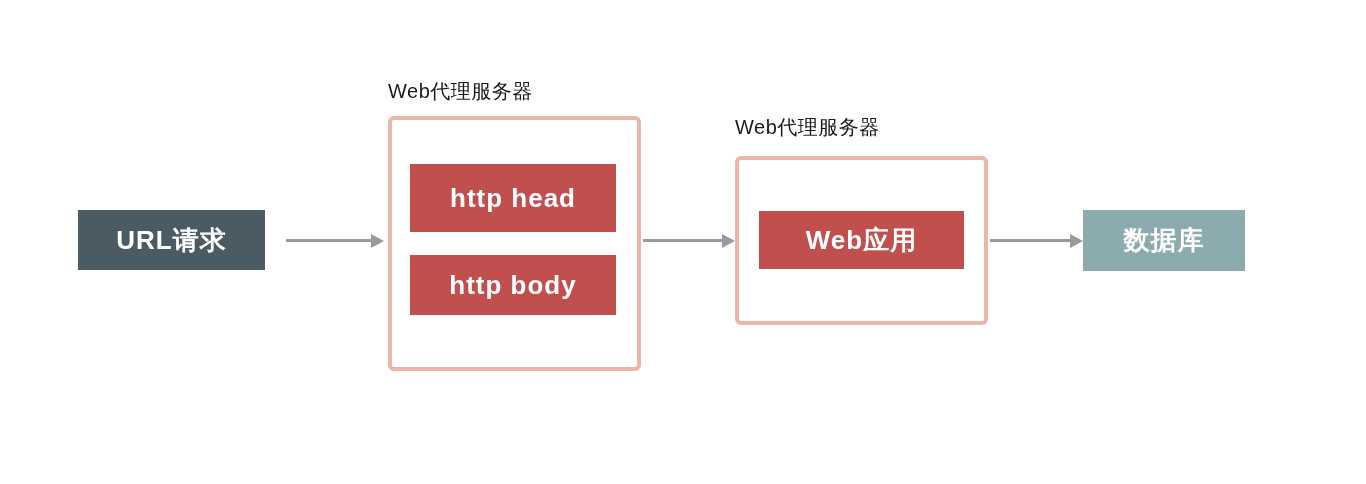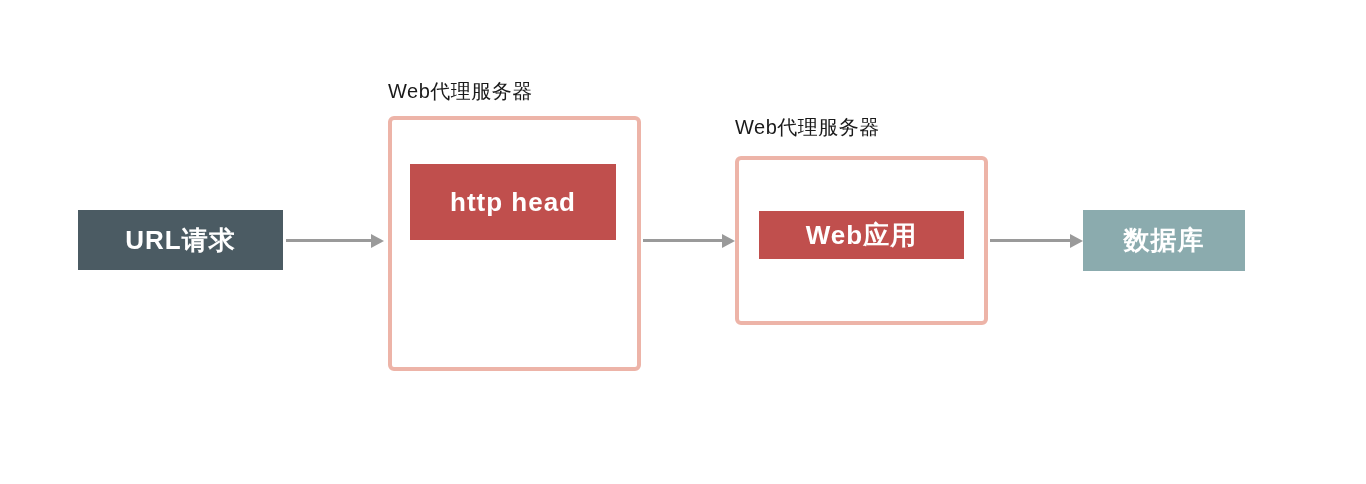--- a/index.html
+++ b/index.html
@@ -66,48 +66,49 @@
     top:50%;
     transform:translateY(-50%);
     width:0;height:0;
     border-left:13px solid var(--arrow);
     border-top:7px solid transparent;
     border-bottom:7px solid transparent;
   }
 
   
   #user-caption{left:78px;top:174px;width:205px;}
-  #url-node{left:78px;top:210px;width:205px;height:60px;}
+  #url-node{left:78px;top:210px;width:187px;height:60px;}
   #arrow-1{left:286px;top:239px;width:85px;}
 
   #proxy-caption{left:388px;top:80px;width:253px;}
   #proxy-group{left:388px;top:116px;width:253px;height:255px;}
-  #http-head-node{left:410px;top:164px;width:206px;height:76px;}
+  #http-head-node{left:410px;top:164px;width:206px;height:68px;}
   #http-body-node{left:410px;top:255px;width:206px;height:60px;}
   #arrow-2{left:643px;top:239px;width:79px;}
 
   #tomcat-caption{left:735px;top:116px;width:253px;}
   #tomcat-group{left:735px;top:156px;width:253px;height:169px;}
-  #web-app-node{left:759px;top:211px;width:205px;height:48px;}
+  #web-app-node{left:759px;top:211px;width:205px;height:58px;}
   #arrow-3{left:990px;top:239px;width:80px;}
 
   #db-node{left:1083px;top:210px;width:162px;height:61px;}
 </style>
 </head>
 <body>
 
 <div class="canvas">
 
   <div class="node dark" id="url-node">URL请求</div>
 
   <div class="arrow" id="arrow-1"></div>
 
   <div class="caption" id="proxy-caption">Web代理服务器</div>
   <div class="group" id="proxy-group"></div>
   <div class="node red" id="http-head-node">http head</div>
+  <div class="node red" id="http-body-node">http body</div>
 
   <div class="arrow" id="arrow-2"></div>
 
   <div class="caption" id="tomcat-caption">Web代理服务器</div>
   <div class="group" id="tomcat-group"></div>
   <div class="node red" id="web-app-node">Web应用</div>
 
   <div class="arrow" id="arrow-3"></div>
 
   <div class="node teal" id="db-node">数据库</div>

